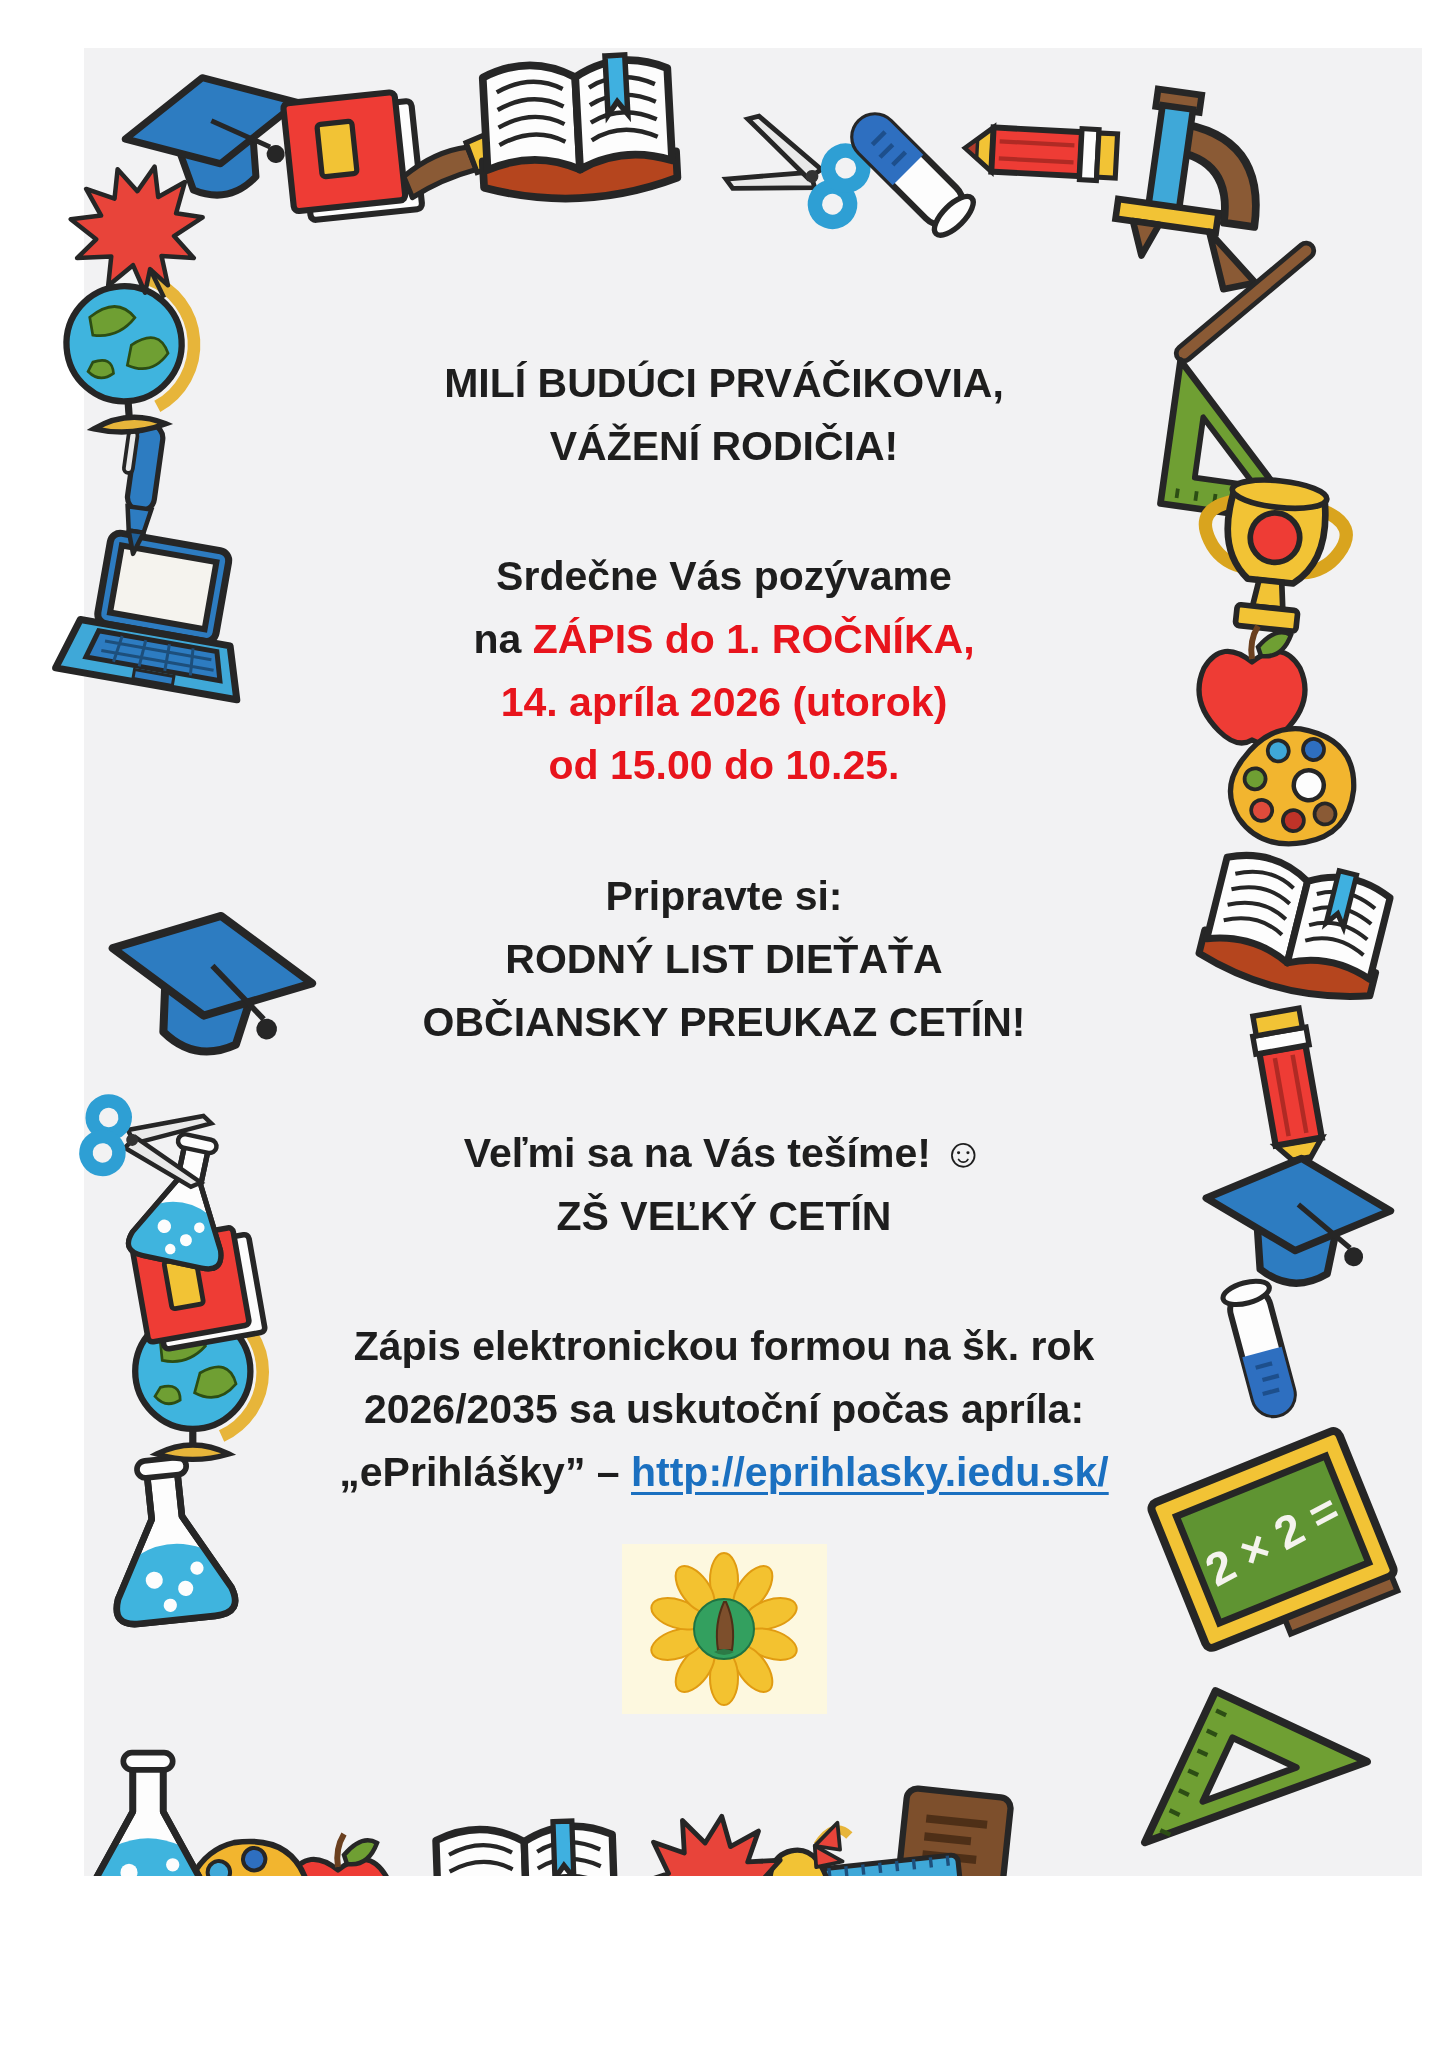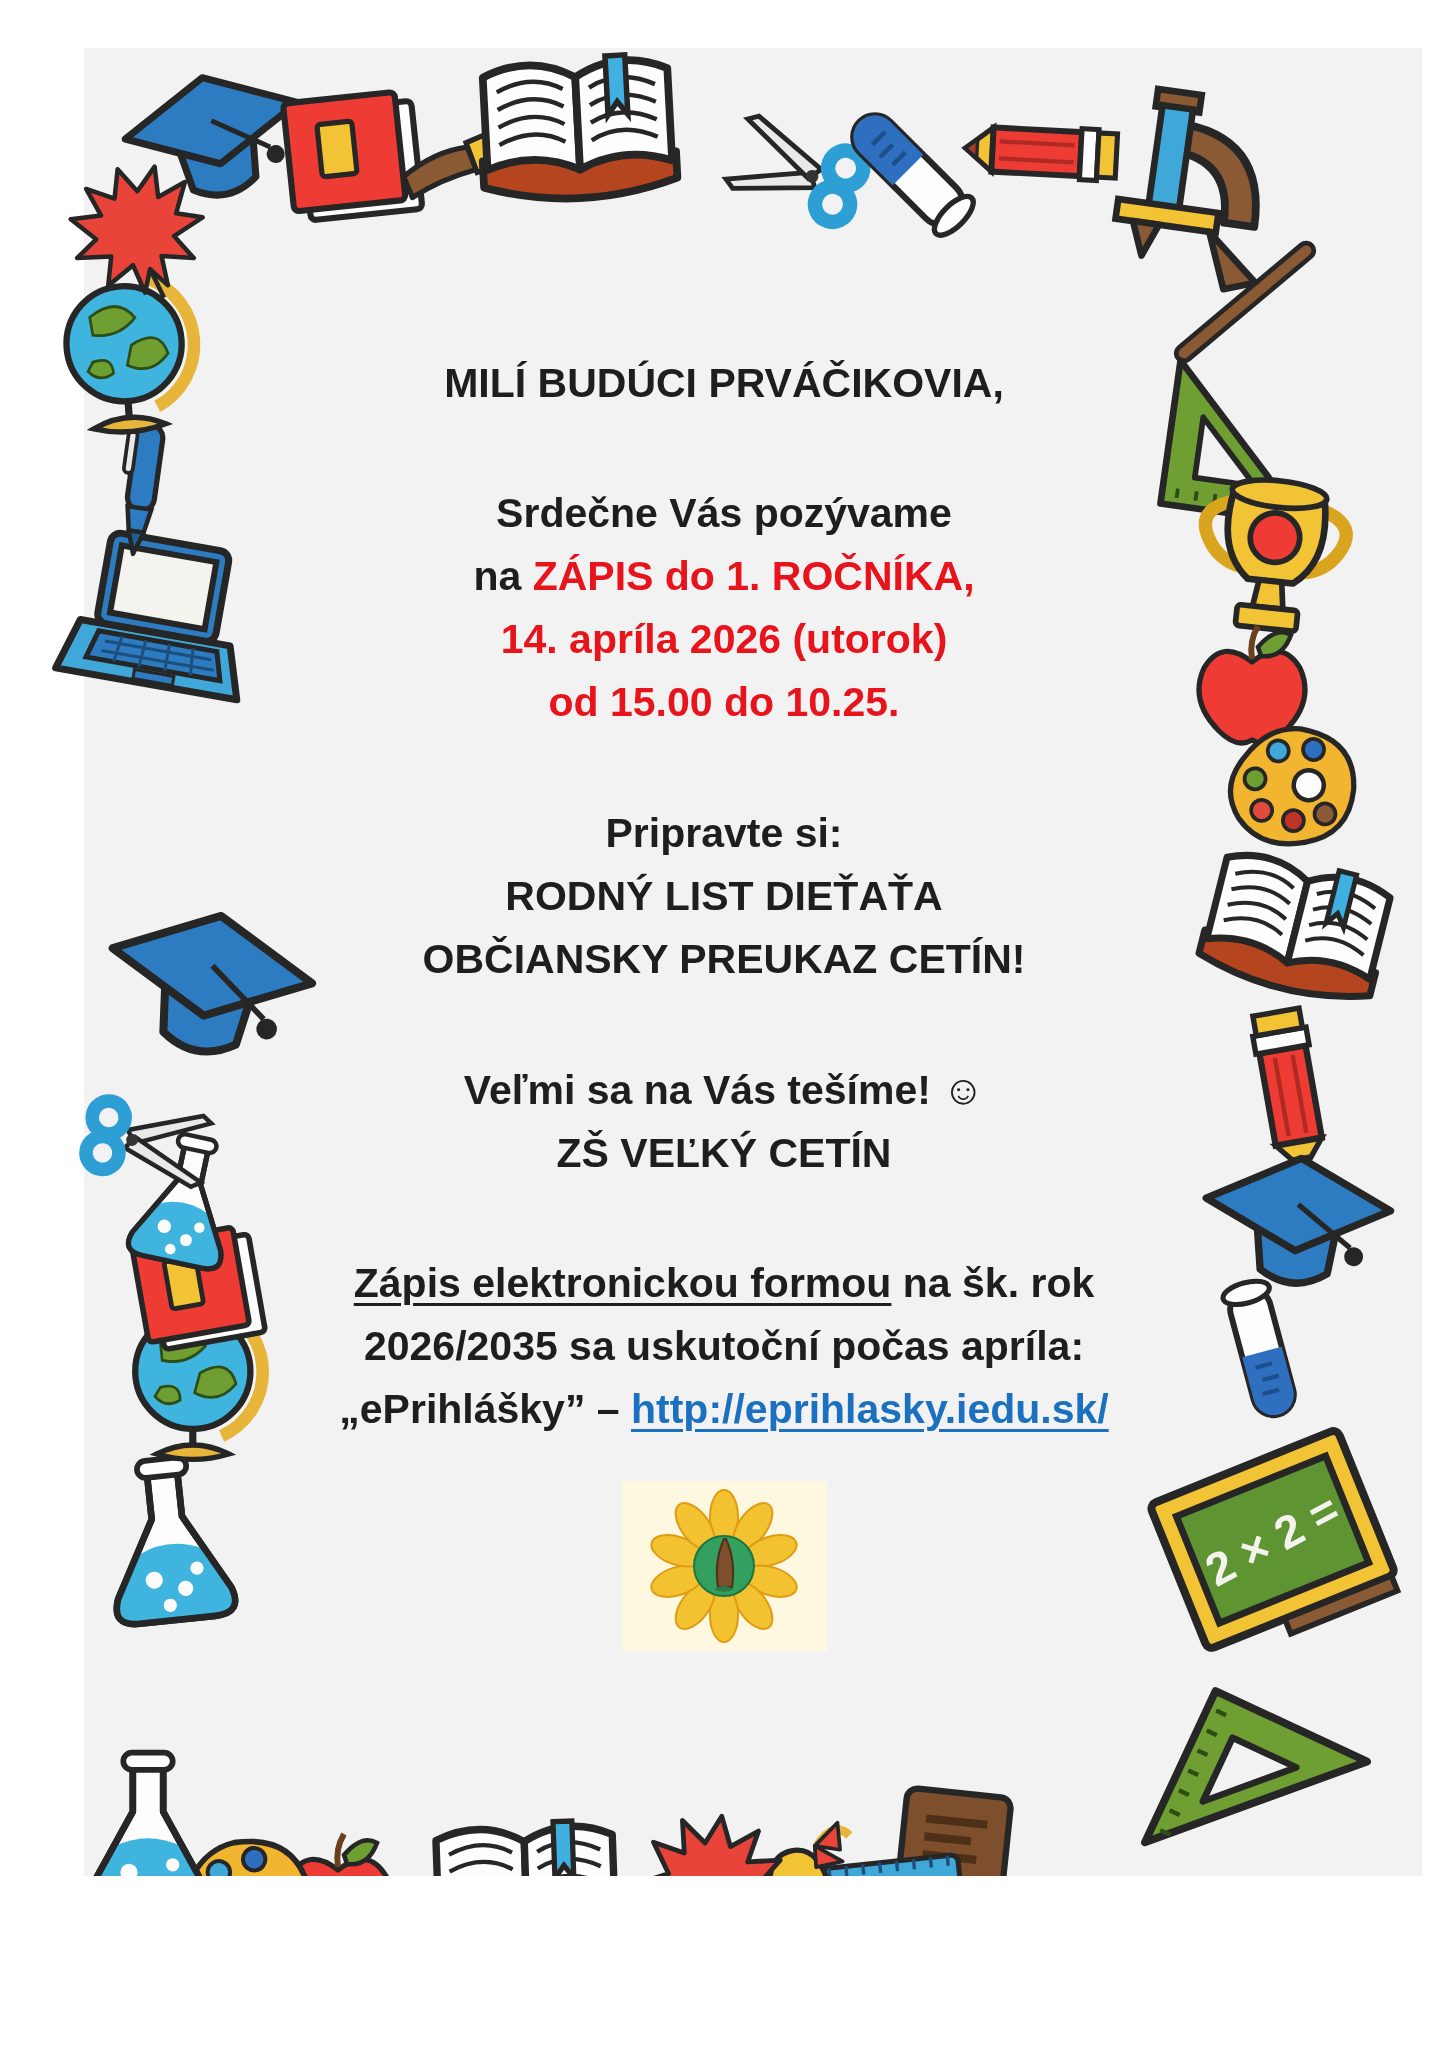--- a/index.html
+++ b/index.html
@@ -3,21 +3,21 @@
 <meta charset="utf-8">
 <style>
   html,body{margin:0;padding:0;}
   body{width:1448px;height:2048px;background:#ffffff;font-family:"Liberation Sans",sans-serif;}
   .page{position:relative;width:1448px;height:1876px;background:#ffffff;overflow:hidden;}
   .poster{position:absolute;left:84px;top:48px;width:1338px;height:1920px;background:#f2f2f3;}
   .border-svg{position:absolute;left:0;top:0;width:1448px;height:2048px;pointer-events:none;}
   .content{position:absolute;left:188px;top:352px;width:1072px;text-align:center;}
   .line{height:63px;line-height:63px;font-weight:bold;font-size:41px;color:#1e1e1e;white-space:nowrap;}
   .red{color:#e8141c;}
-  .ul{text-decoration:underline;text-decoration-thickness:3px;text-underline-offset:6px;margin-top:24px;}
+  .ul{text-decoration-thickness:3px;text-underline-offset:6px;margin-top:24px;}
   a.link{color:#1b70c0;text-decoration:underline;text-decoration-thickness:3px;text-underline-offset:6px;cursor:pointer;}
   .gap1{height:67px}.gap2{height:68px}.gap3{height:68px}.gap4{height:67px}.gap5{height:40px}
   .logo-wrap{display:flex;justify-content:center;}
   .chalk{font-family:"Liberation Sans",sans-serif;font-weight:bold;}
 </style>
 </head>
 <body>
 
 <div class="page">
   <div class="poster"></div>
@@ -206,20 +206,21 @@
         <use href="#s-gradcap" xlink:href="#s-gradcap" x="-50" y="-50" width="100" height="100" transform="translate(206 1002) rotate(10) scale(2.3)"></use>
         <use href="#s-laptop" xlink:href="#s-laptop" x="-50" y="-50" width="100" height="100" transform="translate(152 628) rotate(10) scale(2)"></use>
         <use href="#s-pen" xlink:href="#s-pen" x="-50" y="-50" width="100" height="100" transform="translate(142 490) rotate(8) scale(1.5)"></use>
         <use href="#s-globe" xlink:href="#s-globe" x="-50" y="-50" width="100" height="100" transform="translate(132 354) rotate(-4) scale(1.8)"></use>
         <use href="#s-leaf" xlink:href="#s-leaf" x="-50" y="-50" width="100" height="100" transform="translate(138 232) rotate(-18) scale(1.5)"></use>
       </g>
   </svg>
 
   <div class="content">
     <div class="line">MILÍ BUDÚCI PRVÁČIKOVIA,</div>
+    <div class="line">VÁŽENÍ RODIČIA!</div>
     <div class="gap1"></div>
     <div class="line">Srdečne Vás pozývame</div>
     <div class="line"><span>na </span><span class="red">ZÁPIS do 1. ROČNÍKA,</span></div>
     <div class="line red">14. apríla 2026 (utorok)</div>
     <div class="line red">od 15.00 do 10.25.</div>
     <div class="gap2"></div>
     <div class="line">Pripravte si:</div>
     <div class="line">RODNÝ LIST DIEŤAŤA</div>
     <div class="line">OBČIANSKY PREUKAZ CETÍN!</div>
     <div class="gap3"></div>

